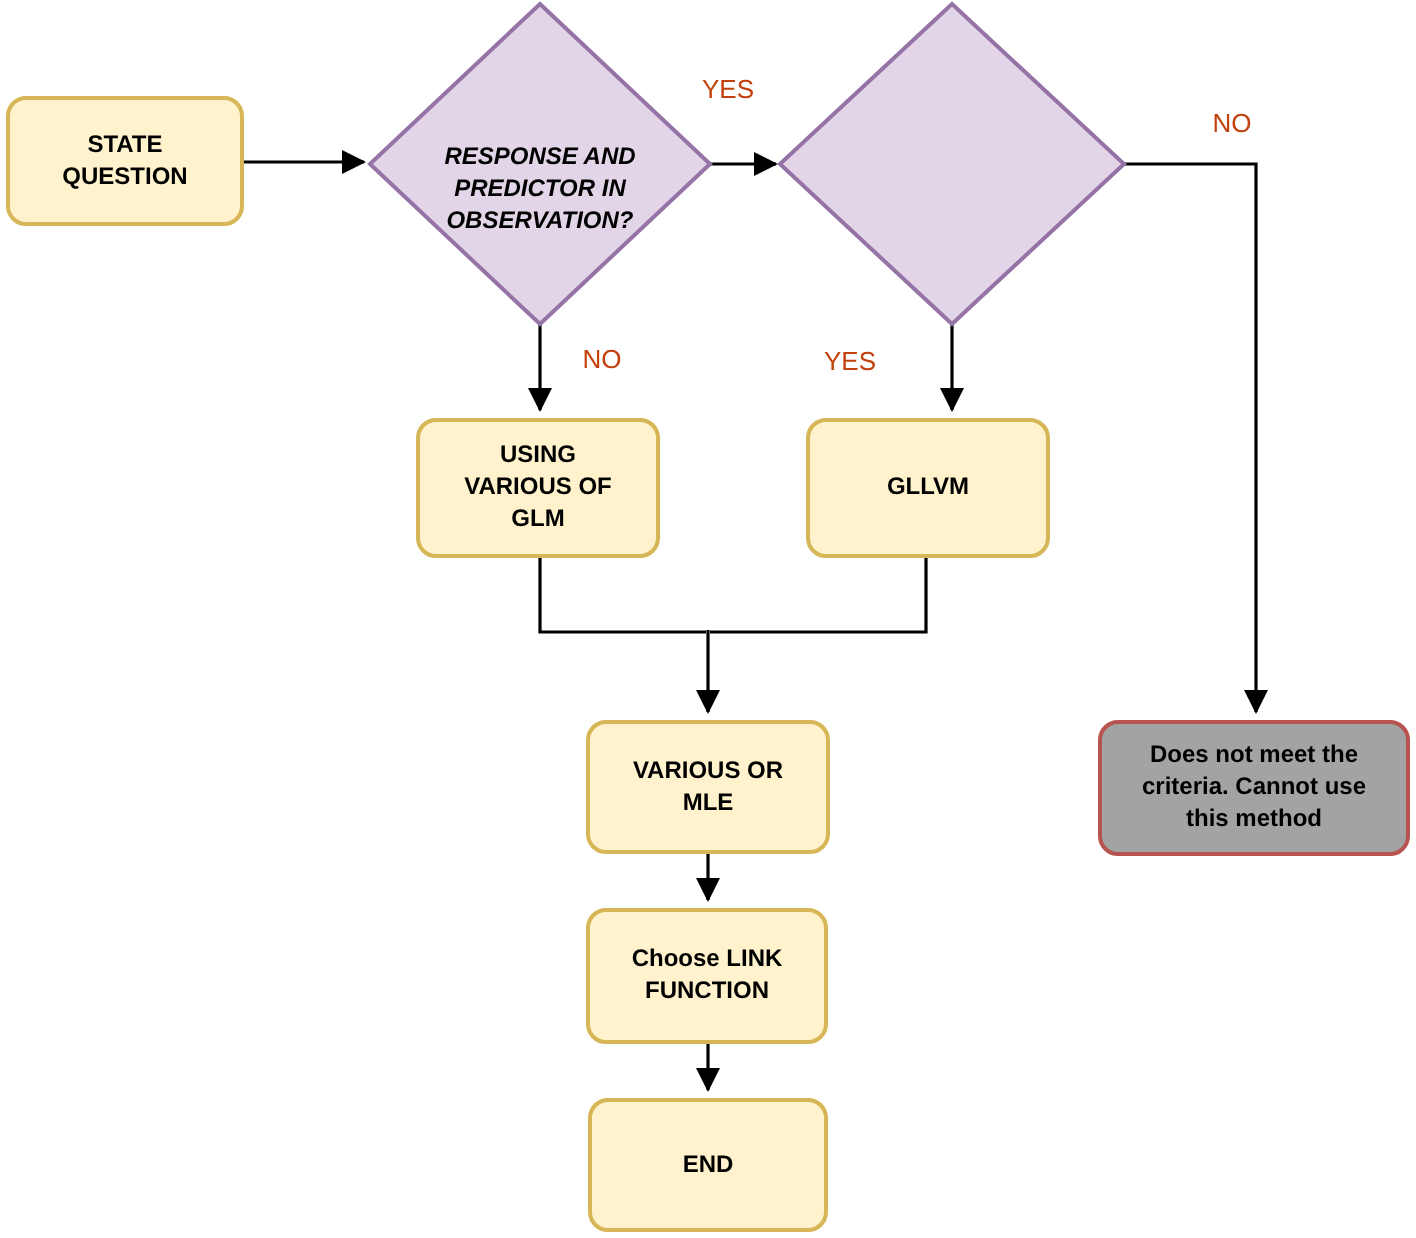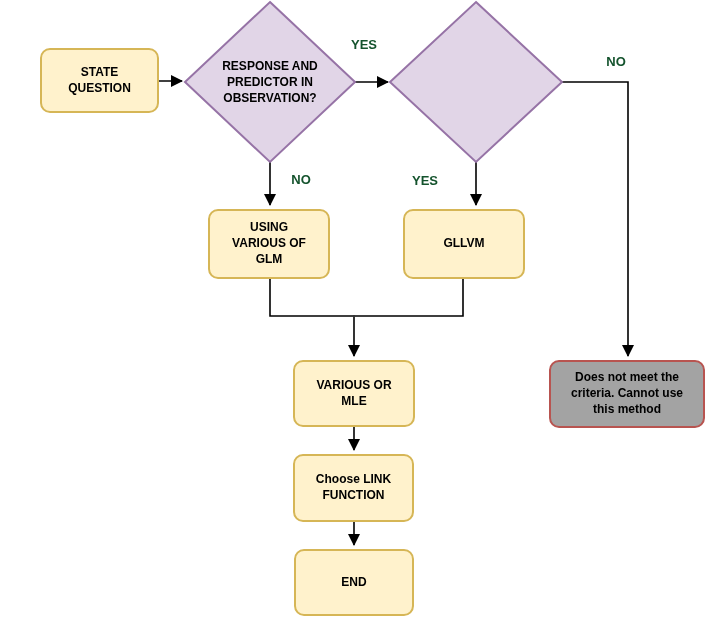--- a/index.html
+++ b/index.html
@@ -32,23 +32,23 @@
     text-align:center;
     font-weight:bold;
     font-size:12px;
     line-height:1.35;
     color:#000;
     white-space:pre-line;
     pointer-events:none;
   }
   .edge-label{
     position:absolute;
-    font-weight:bold;
+    font-weight:normal;
     font-size:13px;
-    color:#14532d;
+    color:#c2410c;
     text-align:center;
   }
 </style>
 </head>
 <body>
 
 <div class="canvas">
 
   <svg class="wires" viewBox="0 0 708 619" xmlns="http://www.w3.org/2000/svg">
     <defs>
@@ -65,21 +65,21 @@
     <path d="M270,279 V316 H353" stroke="#000" stroke-width="1.6" fill="none"></path>
     <path d="M463,279 V316 H355" stroke="#000" stroke-width="1.6" fill="none"></path>
     <path d="M354,315 V356" stroke="#000" stroke-width="1.6" fill="none" marker-end="url(#arrow)"></path>
     <path d="M354,427 V450" stroke="#000" stroke-width="1.6" fill="none" marker-end="url(#arrow)"></path>
     <path d="M354,522 V545" stroke="#000" stroke-width="1.6" fill="none" marker-end="url(#arrow)"></path>
 
     <polygon points="270,2 355,82 270,162 185,82" fill="#E1D5E7" stroke="#9673A6" stroke-width="2"></polygon>
     <polygon points="476,2 562,82 476,162 390,82" fill="#E1D5E7" stroke="#9673A6" stroke-width="2"></polygon>
   </svg>
 
-  <div class="node yellow" style="left:3px;top:48px;width:119px;height:65px;margin-left:37px;">
+  <div class="node yellow" style="left:3px;top:48px;width:119px;height:65px;">
     <span>STATE
 QUESTION</span>
   </div>
 
   <div class="node yellow" style="left:403px;top:209px;width:122px;height:70px;">
     <span>GLLVM</span>
   </div>
 
   <div class="node yellow" style="left:208px;top:209px;width:122px;height:70px;">
     <span>USING
@@ -100,21 +100,21 @@
   <div class="node yellow" style="left:294px;top:549px;width:120px;height:67px;align-items:center;">
     <span>END</span>
   </div>
 
   <div class="node red" style="left:549px;top:360px;width:156px;height:68px;">
     <span>Does not meet the
 criteria. Cannot use
 this method</span>
   </div>
 
-  <div class="diamond-label" style="left:192px;top:48px;width:156px;height:68px;">RESPONSE AND
+  <div class="diamond-label" style="left:192px;top:60px;width:156px;height:68px;font-style:italic;">RESPONSE AND
 PREDICTOR IN
 OBSERVATION?</div>
 
   <div class="edge-label" style="left:345px;top:37px;width:38px;">YES</div>
   <div class="edge-label" style="left:284px;top:172px;width:34px;">NO</div>
   <div class="edge-label" style="left:406px;top:173px;width:38px;">YES</div>
   <div class="edge-label" style="left:599px;top:54px;width:34px;">NO</div>
 
 </div>
 

